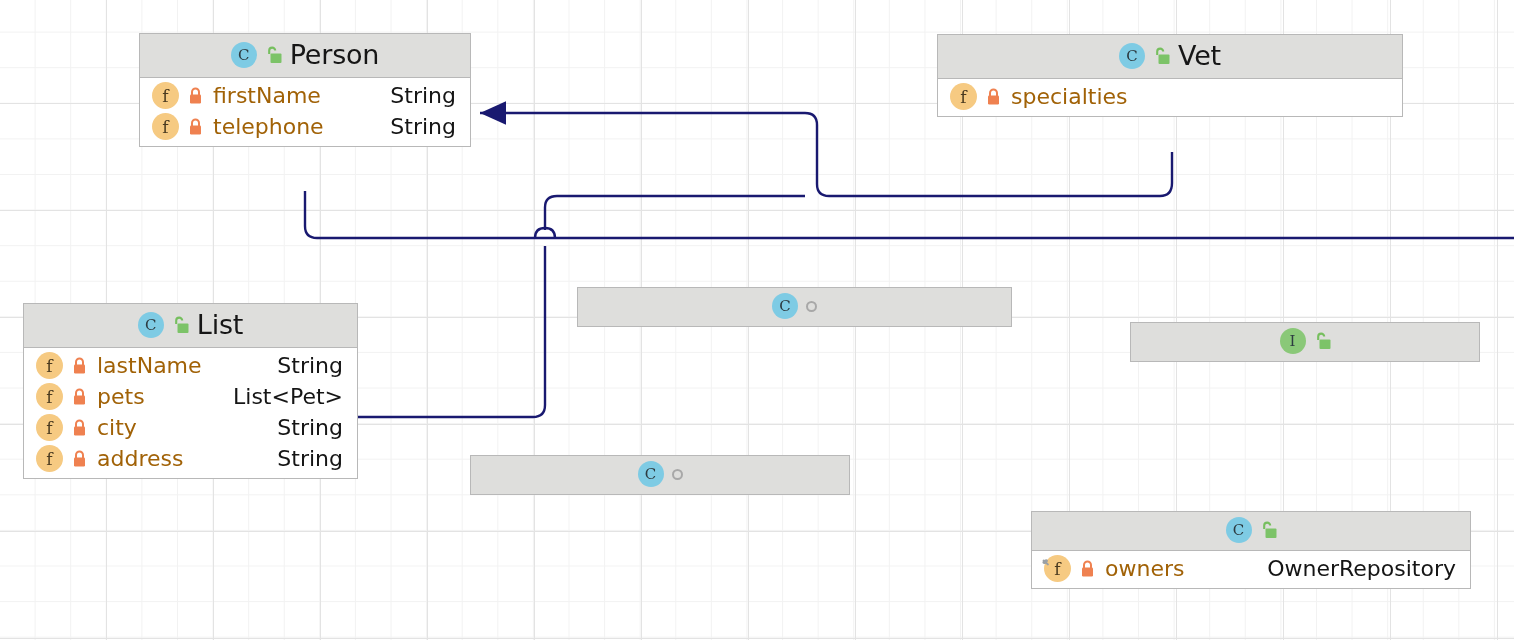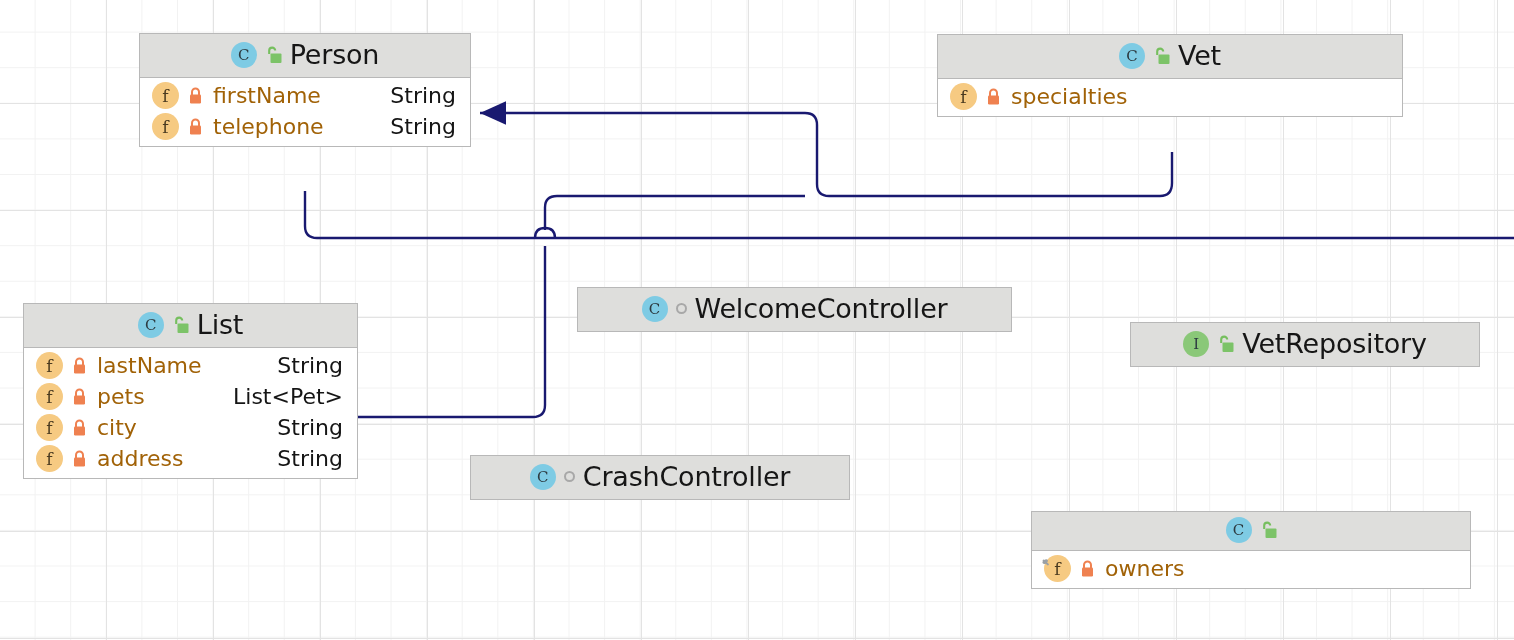--- a/index.html
+++ b/index.html
@@ -266,42 +266,39 @@
         <span class="member-name">address</span>
         <span class="member-type">String</span>
       </div>
     </div>
   </div>
 
   <div class="node no-members" style="left:577px; top:287px; width:435px;">
     <div class="node-header">
       <span class="ico ico-class">C</span>
       <span class="ico ico-dot"></span>
-      <span class="node-title">WelcomeController</span>
     </div>
   </div>
 
   <div class="node no-members" style="left:1130px; top:322px; width:350px;">
     <div class="node-header">
       <span class="ico ico-iface">I</span>
       <span class="ico ico-unlock">
         <svg viewBox="0 0 17 18" width="17" height="18">
           <path d="M4.2 8 L4.2 4.6 A3 3 0 0 1 10.2 4.6" fill="none" stroke="#76bf5e" stroke-width="2.1"></path>
           <rect x="5.5" y="7.5" width="11" height="9.5" rx="1" fill="#7cc368"></rect>
         </svg>
       </span>
-      <span class="node-title">VetRepository</span>
     </div>
   </div>
 
   <div class="node no-members" style="left:470px; top:455px; width:380px;">
     <div class="node-header">
       <span class="ico ico-class">C</span>
       <span class="ico ico-dot"></span>
-      <span class="node-title">CrashController</span>
     </div>
   </div>
 
   <div class="node" style="left:1031px; top:511px; width:440px;">
     <div class="node-header">
       <span class="ico ico-class">C</span>
       <span class="ico ico-unlock">
         <svg viewBox="0 0 17 18" width="17" height="18">
           <path d="M4.2 8 L4.2 4.6 A3 3 0 0 1 10.2 4.6" fill="none" stroke="#76bf5e" stroke-width="2.1"></path>
           <rect x="5.5" y="7.5" width="11" height="9.5" rx="1" fill="#7cc368"></rect>
@@ -318,17 +315,18 @@
             </svg>
           </span>
         </span>
         <span class="ico ico-lock">
           <svg viewBox="0 0 15 17" width="15" height="17">
             <path d="M4 8 L4 5 A3.4 3.4 0 0 1 11 5 L11 8" fill="none" stroke="#ef8150" stroke-width="2"></path>
             <rect x="2" y="7.5" width="11" height="9" rx="1.2" fill="#ef8150"></rect>
           </svg>
         </span>
         <span class="member-name">owners</span>
+        <span class="member-type">OwnerRepository</span>
       </div>
     </div>
   </div>
 
 </div>
 
 </body></html>

